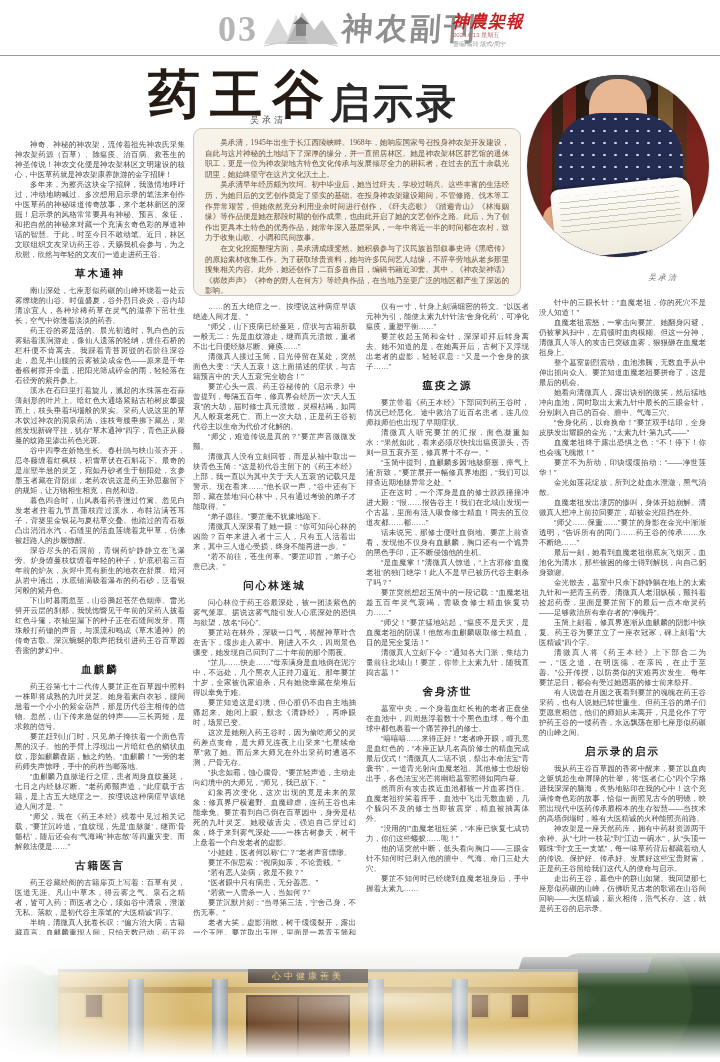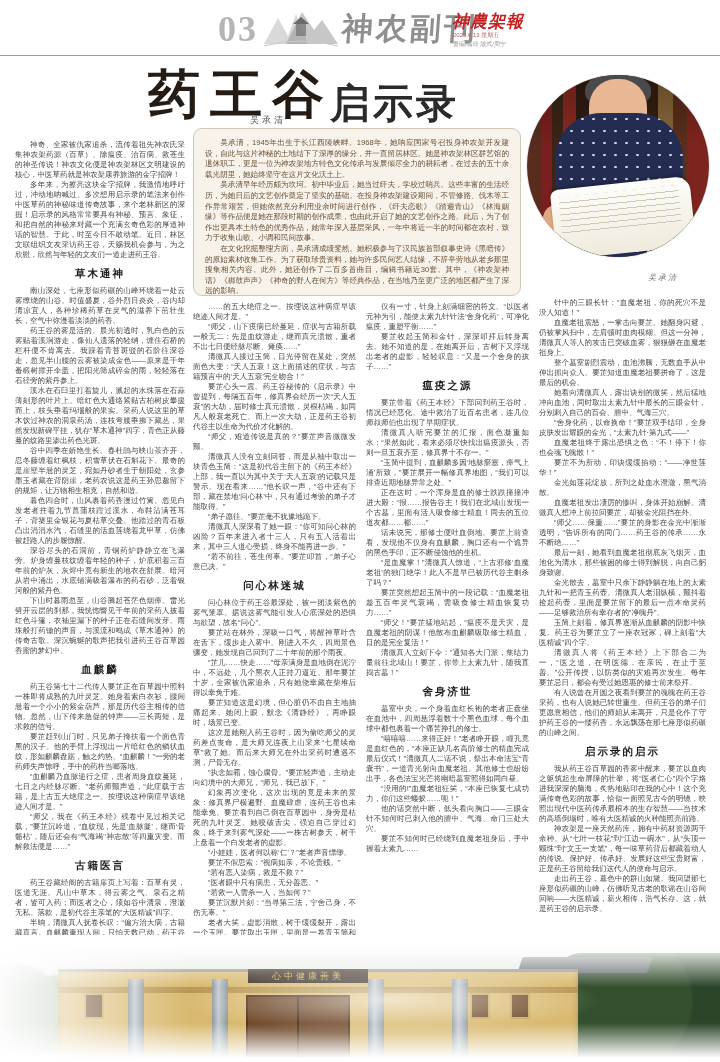--- a/index.html
+++ b/index.html
@@ -19,21 +19,21 @@
   #header-rule{left:0;top:55px;width:720px;height:1px;background:#9a9a9a;}
   
   #title-main{left:148px;top:60px;font-size:52px;font-weight:900;color:#241c14;
       font-family:"DejaVu Serif",serif;letter-spacing:10px;}
   #title-sub{left:330px;top:76px;font-size:40px;font-weight:900;color:#2a2a2a;letter-spacing:3px;}
   #title-author{left:250px;top:114px;font-size:9px;color:#555;letter-spacing:3px;}
   
   #intro-box{left:193px;top:128px;width:328px;height:168px;background:#f7f2ea;
       border:1px solid #cfc7ba;border-radius:9px;padding:9px 11px;box-sizing:border-box;overflow:hidden;}
   #intro-box p{margin:0;text-indent:2em;font-size:7.6px;line-height:10.6px;text-align:justify;
-      color:#6a5136;font-family:Liberation Sans, sans-serif;}
+      color:#6a5136;font-family:Liberation Serif, serif;}
   
   #portrait{left:527px;top:75px;width:182px;height:182px;border-radius:50%;overflow:hidden;
       box-shadow:0 0 0 1px #eee;}
   #shelf{position:absolute;left:0;top:0;width:100%;height:100%;
       background:
         linear-gradient(90deg,#5a2c1e 0 8%,#7a1f1f 8% 14%,#3c2417 14% 20%,#8c2a22 20% 27%,#2f1c12 27% 34%,#6e4a2a 34% 40%,#9c3326 40% 48%,#402416 48% 56%,#7a2c20 56% 64%,#33200f 64% 72%,#8a6a3a 72% 80%,#5c2e1c 80% 88%,#7e241e 88% 100%);}
   #shelf-shade{position:absolute;left:0;top:0;width:100%;height:100%;
       background:linear-gradient(180deg,rgba(20,10,5,.35),rgba(0,0,0,0) 40%);}
   #person{position:absolute;left:28px;top:38px;width:128px;height:150px;border-radius:46px 46px 0 0;
       background:#252c52;
@@ -131,21 +131,21 @@
   <div id="shelf-shade"></div>
   <div id="hair"></div>
   <div id="head"></div>
   <div id="person"></div>
   <div id="hand"></div>
   <div id="book"></div>
 </div>
 <div id="portrait-caption" class="abs">吴承清</div>
 
 <div id="col1" class="col">
-    <p>神奇、全家被仇家追杀，流传着祖先神农氏采集神农架药源（百草）、除瘟疫、治百病、救苍生的神圣传说！神农文化便是神农架林区文明建设的核心，中医草药就是神农架康养旅游的金字招牌！</p>
+    <p>神奇、神秘的神农架，流传着祖先神农氏采集神农架药源（百草）、除瘟疫、治百病、救苍生的神圣传说！神农文化便是神农架林区文明建设的核心，中医草药就是神农架康养旅游的金字招牌！</p>
     <p>多年来，为擦亮这块金字招牌，我激情地呼吁过，冲动地呐喊过。多次想用启示录的笔法来创作中医草药的神秘味道传奇故事，来个老林新区的深掘！启示录的风格常常要具有神秘、预言、象征，和把自然的神秘来对藏一个充满玄奇色彩的厚道神话的智慧。于此，时至今日不敢动笔。近日，林区文联组织文友采访药王谷，天赐我机会参与，为之欣慰，欣然与年轻的文友们一道走进药王谷。</p>
     <h3>草木通神</h3>
     <p>南山深处，七座形似药碾的山峰环绕着一处云雾缭绕的山谷。时值盛夏，谷外烈日炎炎，谷内却清凉宜人，各种珍稀药草在灵气的滋养下茁壮生长，空气中弥漫着淡淡的药香。</p>
     <p>药王谷的雾是活的。晨光初透时，乳白色的云雾贴着溪涧游走，像仙人遗落的轻绡，缠住石桥的栏杆便不肯离去。我踩着青苔斑驳的石阶往深谷走，忽见半山腰的云雾被染成金色——原来是千年番椴树撑开伞盖，把阳光筛成碎金的雨，轻轻落在石径旁的紫丹参上。</p>
     <p>溪水在石臼里打着旋儿，溅起的水珠落在石蒜薄刻形的叶片上。暗红色大通络紧贴古柏树皮攀援而上，枝头垂着玛瑙般的果实。采药人说这里的草木饮过神农的洞泉药汤，连枝弯腰垂拂下藏丛，果然发现新碑平挂，犹存“草木通神”四字，青色正从藤蔓的纹路里渗出药色光斑。</p>
     <p>谷中四季在娇艳生长。春杜鹃与映山茶齐开，忍冬藤缠着红枫枝，积雪草伏在石斛花下。最奇的是崖壁半悬的灵芝，宛如丹砂者生于朝阳处，玄参墨玉者藏在背阴崖，老药农说这是药王孙思邈留下的规矩，让万物相生相克，自然和谐。</p>
     <p>暮色四合时，山风裹着药香漫过竹篱。忽见白发老者拄着九节菖蒲枝蹚过溪水，布鞋沾满苍耳子，背篓里金银花与夏枯草交叠。他踏过的青石板凸出涓涓水汽，石缝里的活血莲绕着龙甲草，仿佛被赶路人的步履惊醒。</p>
     <p>深谷尽头的石洞前，青铜药炉静静立在飞瀑旁。炉身缠蔓枝纹缠着年轻的种子，炉底积着三百年前的炉灰，灰烬中竟有新生的地衣在舒展。暗河从岩中涌出，水底铺满吸着瀑布的药石砂，泛着银河般的紫丹色。</p>
     <p>下山时暮雨忽至，山谷腾起苍茫色烟瘴。雷光劈开云层的刹那，我恍惚瞥见千年前的采药人披着红色斗篷，衣袖里漏下的种子正在石缝间发芽。雨珠般打药锄的声音，与溪流和鸣成《草木通神》的传奇古歌。深沉蜿蜒的歌声把我引进药王谷百草园香蜜的梦幻中。</p>
     <h3>血麒麟</h3>
@@ -193,20 +193,21 @@
     <p>“玉简中提到，血麒麟多因‘地脉瘀塞，瘴气上涌’所致，”要芷展开一幅修真界地图，“我们可以排查近期地脉异常之处。”</p>
     <p>正在这时，一个浑身是血的修士跌跌撞撞冲进大殿：“报……报告谷主！我们在北域山发现一个古墓，里面有活人吸食修士精血！同去的五位道友都……都……”</p>
     <p>话未说完，那修士便吐血倒地。要芷上前查看，发现他不仅身有血麒麟，胸口还有一个诡异的黑色手印，正不断侵蚀他的生机。</p>
     <p>“是血魔掌！”清微真人惊道，“上古邪修‘血魔老祖’的独门绝学！此人不是早已被历代谷主剿杀了吗？”</p>
     <p>要芷突然想起玉简中的一段记载：“血魔老祖趁五百年灵气衰竭，需吸食修士精血恢复功力……”</p>
     <p>“师父！”要芷猛地站起，“瘟疫不是天灾，是血魔老祖的阴谋！他散布血麒麟吸取修士精血，目的是完全复活！”</p>
     <p>清微真人立刻下令：“通知各大门派，集结力量前往北域山！要芷，你带上太素九针，随我直捣古墓！”</p>
     <h3>舍身济世</h3>
     <p>墓室中央，一个身着血红长袍的老者正盘坐在血池中，四周悬浮着数十个黑色血球，每个血球中都包裹着一个痛苦挣扎的修士。</p>
     <p>“嘻嘻嘻……来得正好！”老者睁开眼，瞳孔竟是血红色的，“本座正缺几名高阶修士的精血完成最后仪式！”清微真人二话不说，祭出本命法宝“青囊书”，一道青光射向血魔老祖。其他修士也纷纷出手，各色法宝光芒将幽暗墓室照得如同白昼。</p>
+    <p>然而所有攻击挨近血池都被一片血雾挡住。血魔老祖狞笑着挥手，血池中飞出无数血箭，几个躲闪不及的修士当即被震穿，精血被抽离体外。</p>
     <p>“没用的!”血魔老祖狂笑，“本座已恢复七成功力，你们这些蝼蚁……呃！”</p>
     <p>他的话突然中断，低头看向胸口——三眼金针不知何时已刺入他的膻中、气海、命门三处大穴。</p>
     <p>要芷不知何时已经绕到血魔老祖身后，手中握着太素九……</p>
   </div>
 <div id="col4" class="col">
     <p>针中的三眼长针：“血魔老祖，你的死穴不是没人知道！”</p>
     <p>血魔老祖震怒，一掌击向要芷。她翻身闪避，仍被掌风扫中，左肩顿时血肉模糊。但这一分神，清微真人等人的攻击已突破血雾，狠狠砸在血魔老祖身上。</p>
     <p>整个墓室剧烈震动，血池沸腾，无数血手从中伸出抓向众人。要芷知道血魔老祖要拼命了，这是最后的机会。</p>
     <p>她看向清微真人，露出诀别的微笑，然后猛地冲向血池，同时取出太素九针中最长的三眼金针，分别刺入自己的百会、膻中、气海三穴。</p>
     <p>“舍身化药，以命换命！”要芷双手结印，全身皮肤发出耀眼的金光，“太素九针·第九式——”</p>

